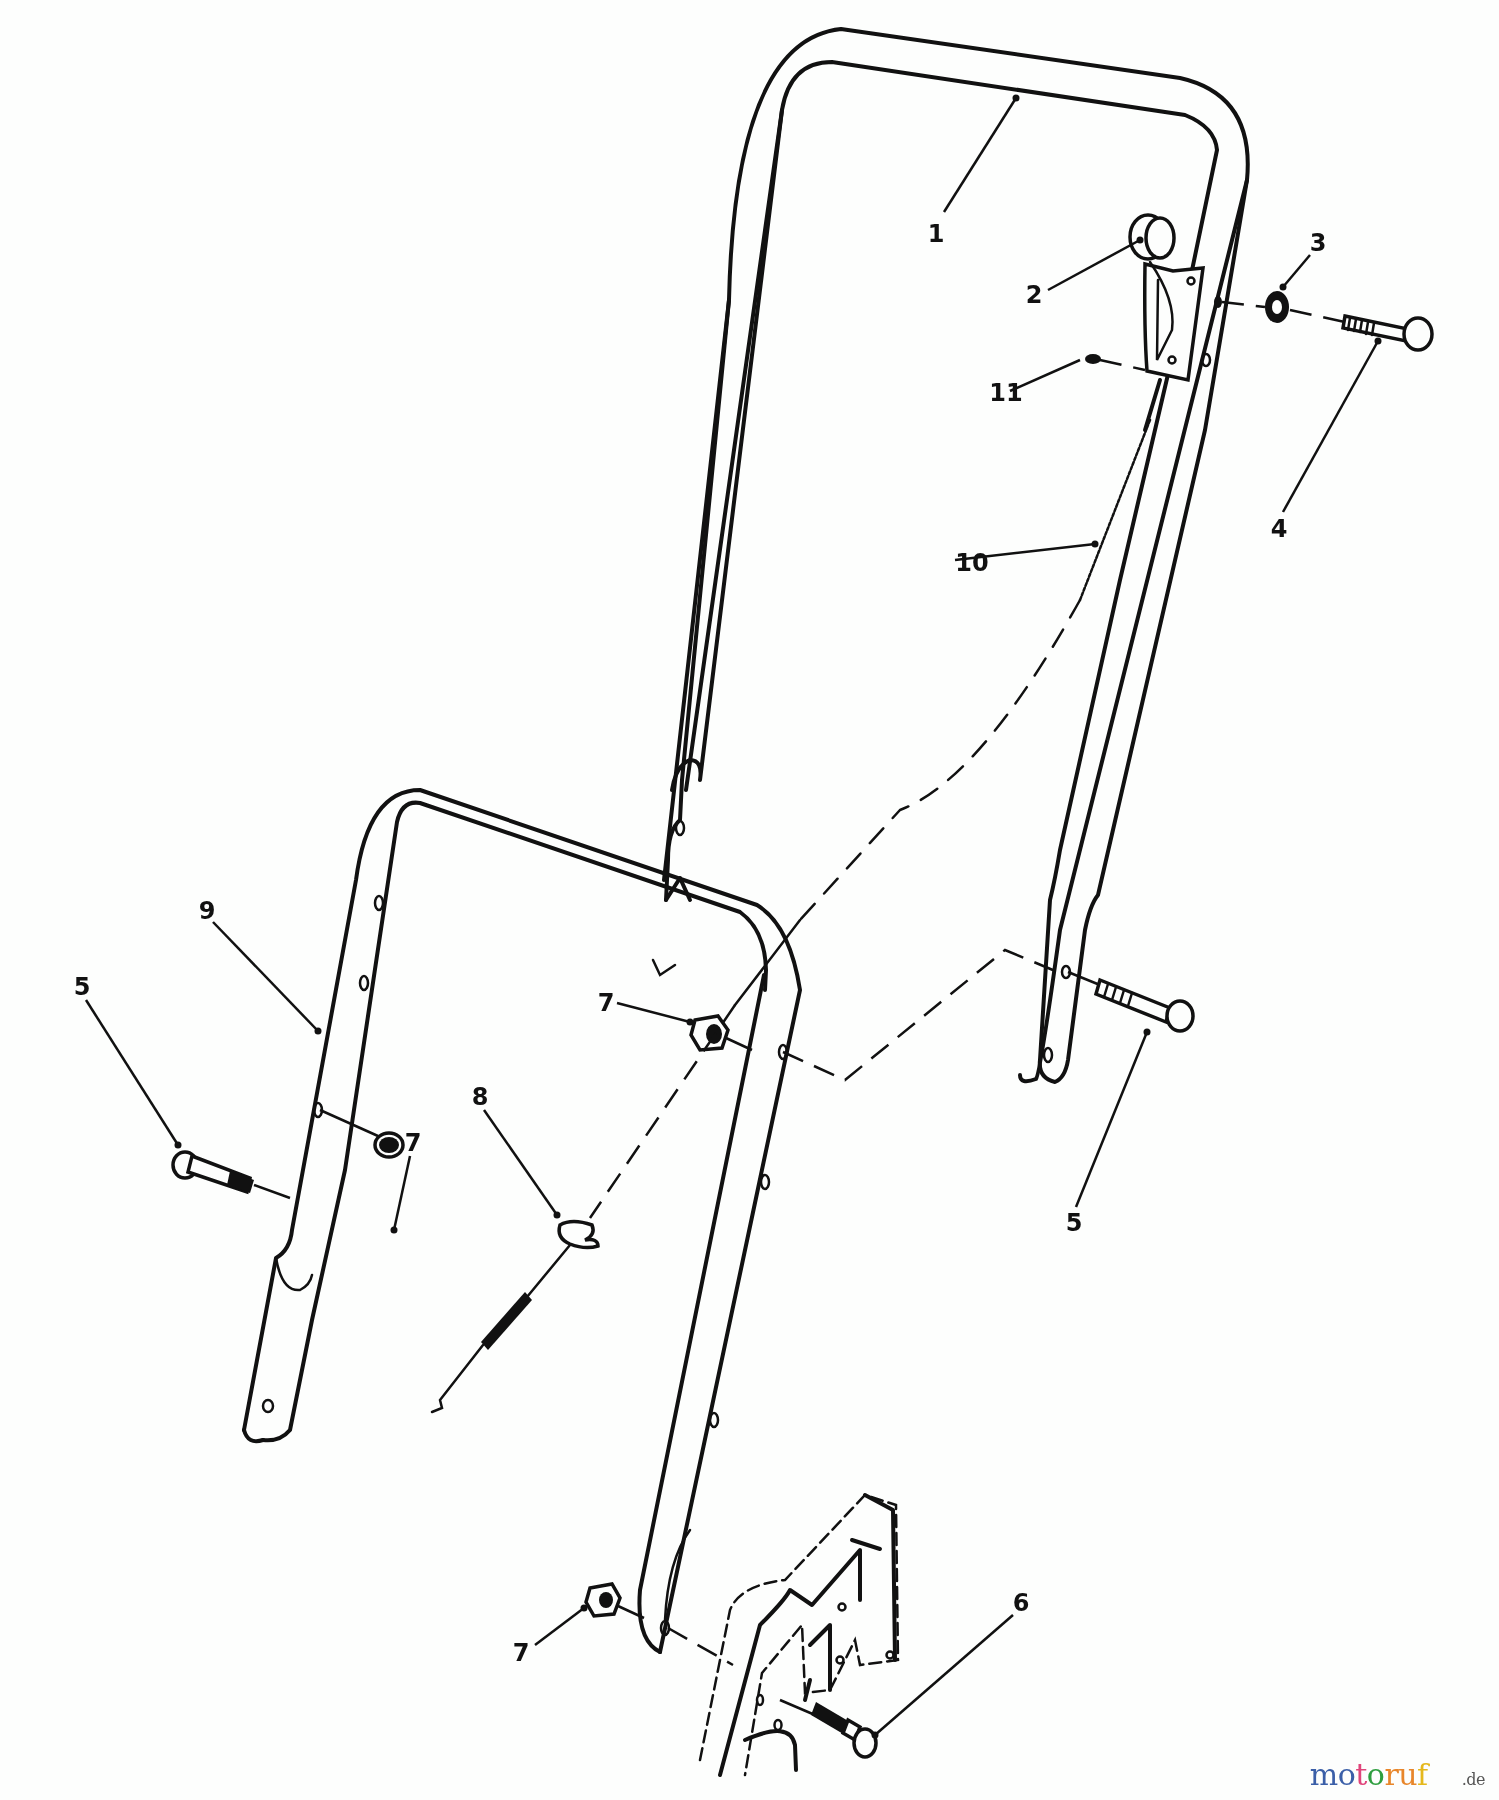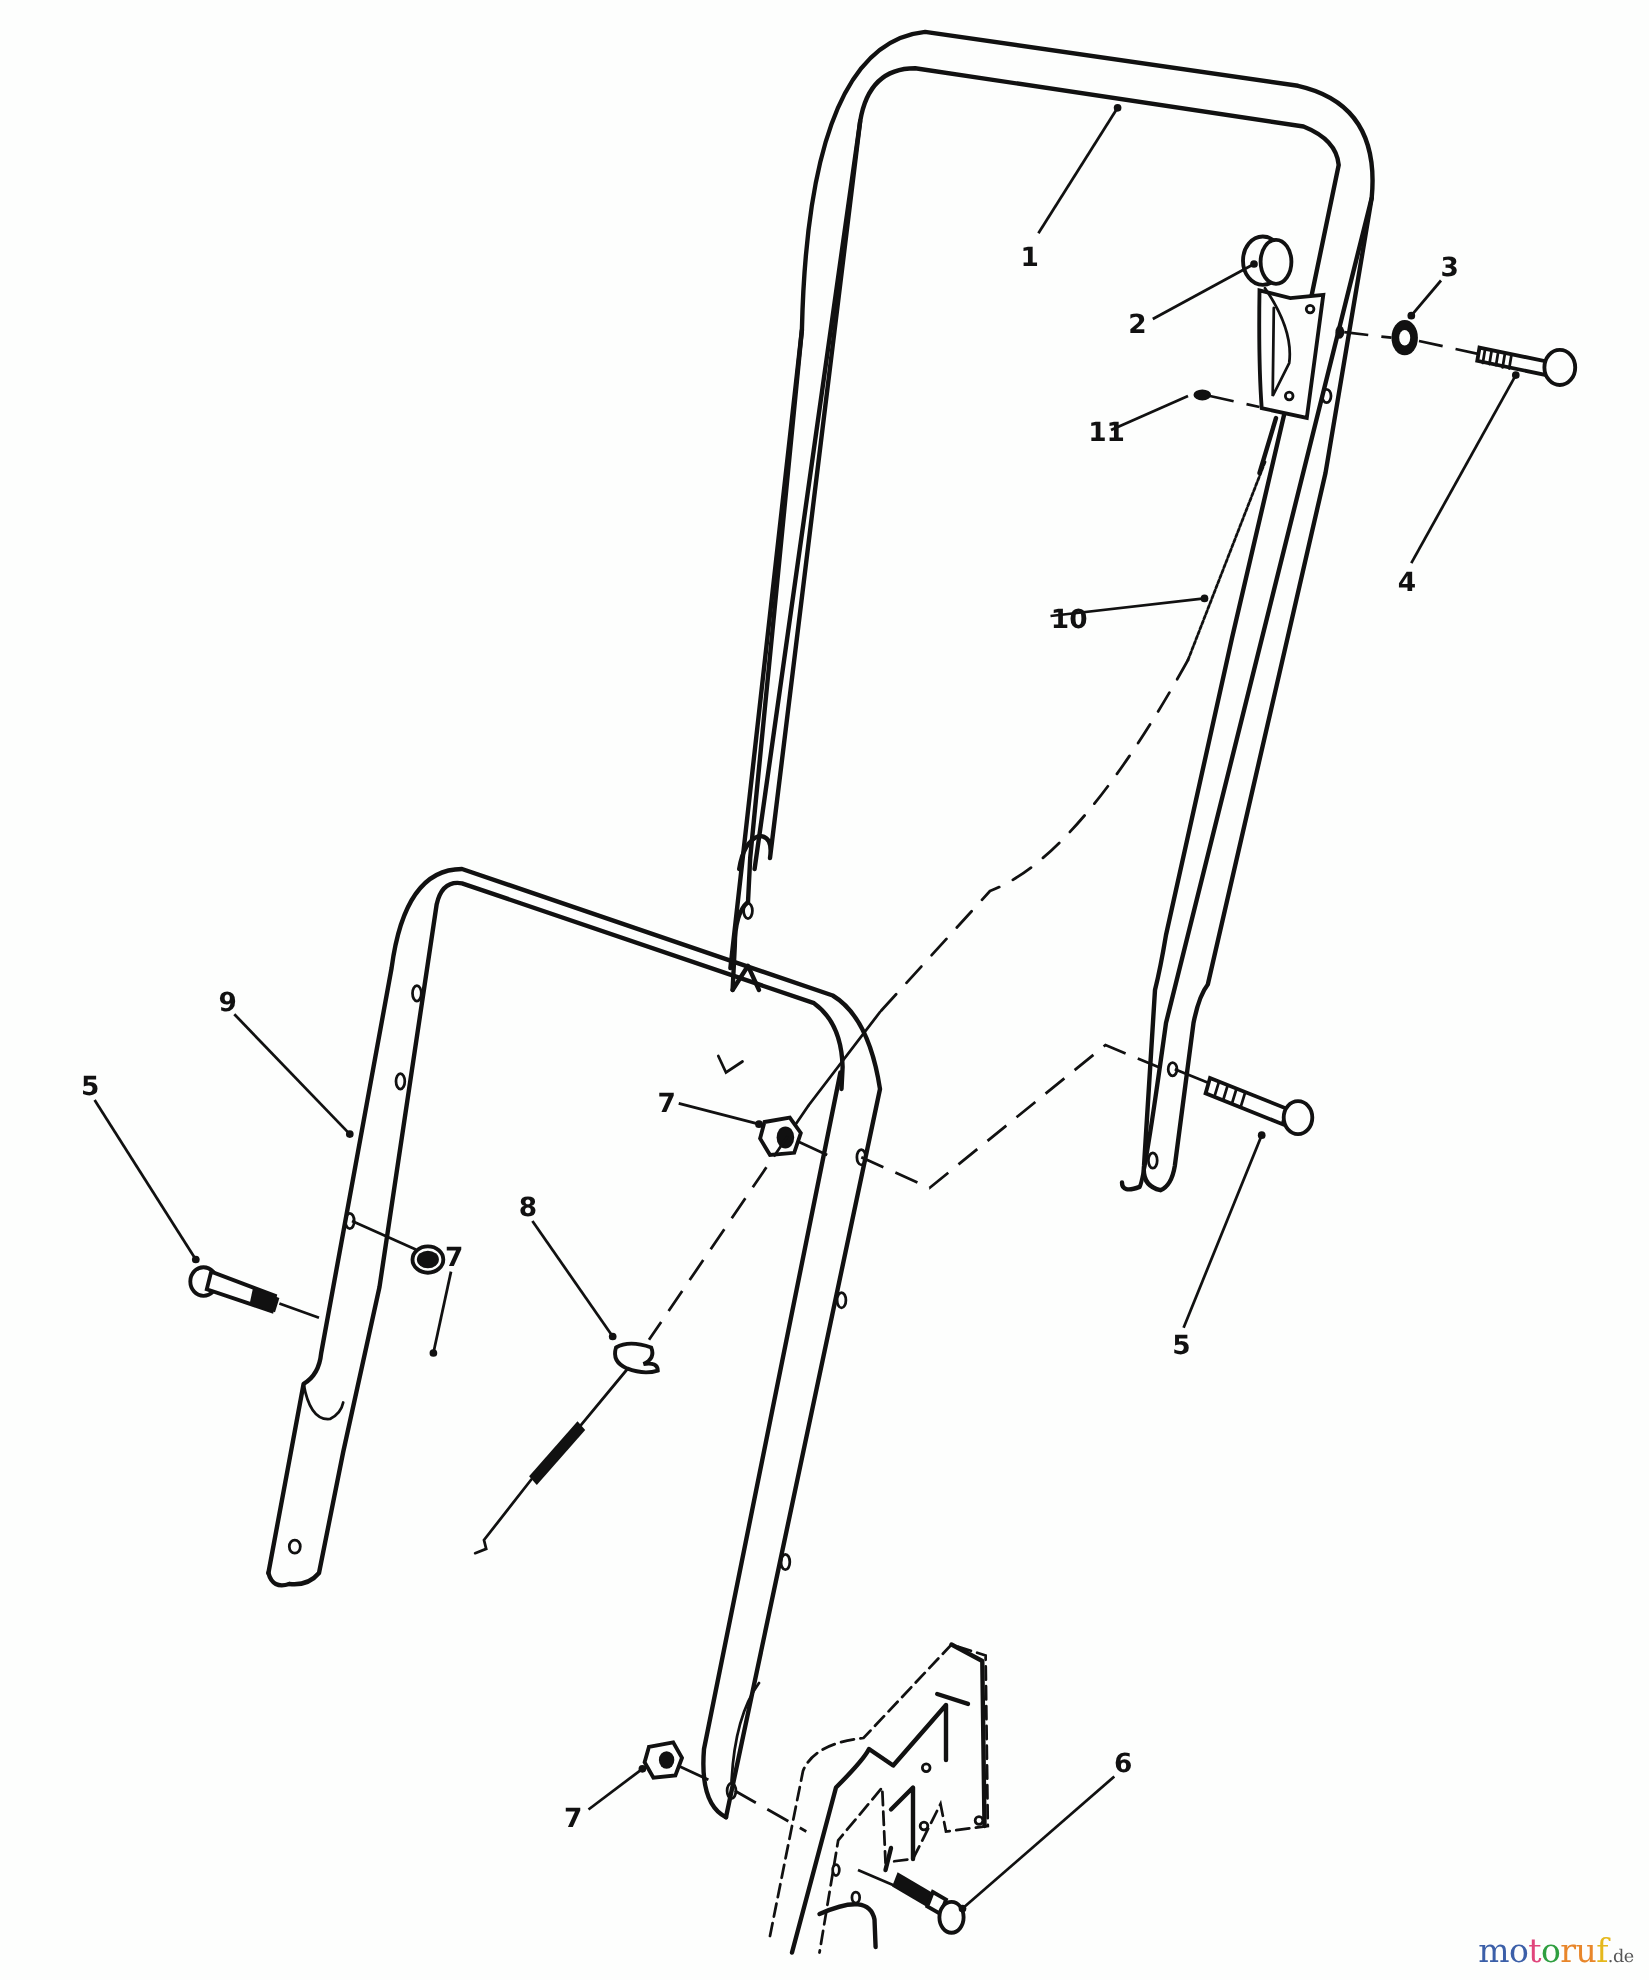--- a/index.html
+++ b/index.html
@@ -7,21 +7,21 @@
   #diagram { position: absolute; left: 0; top: 0; width: 1499px; height: 1800px; }
   .ln { fill: none; stroke: #111; stroke-width: 4; stroke-linecap: round; stroke-linejoin: round; }
   .thin { fill: none; stroke: #111; stroke-width: 2.5; stroke-linecap: round; }
   .dash { fill: none; stroke: #111; stroke-width: 2.5; stroke-dasharray: 22 12; }
   .leader { fill: none; stroke: #111; stroke-width: 2.5; }
   .dot { fill: #111; }
   .part { fill: #fdfefd; stroke: #111; stroke-width: 3.5; }
   .dark { fill: #111; }
   .callout { position: absolute; font-family: "DejaVu Sans", sans-serif; font-weight: bold; font-size: 24px; color: #111; line-height: 1; transform: translate(-50%, -50%); }
   .watermark { position: absolute; right: 14px; bottom: 8px; font-family: "DejaVu Serif", serif; font-size: 30px; letter-spacing: -0.5px; }
-  .watermark .tld { font-size: 16px; color: #555; }
+  .watermark .tld { font-size: 16px; color: #555; margin-left: 34px; }
 </style>
 </head>
 <body>
 
 <svg id="diagram" viewBox="0 0 1499 1800" xmlns="http://www.w3.org/2000/svg">
 
   <g>
 
     <path class="ln" d="M 664 880 L 729 300 Q 735 40 841 29 L 1180 78 Q 1255 95 1247 180 L 1060 930 Q 1040 1075 1036 1079 Q 1020 1085 1020 1075"></path>
 

